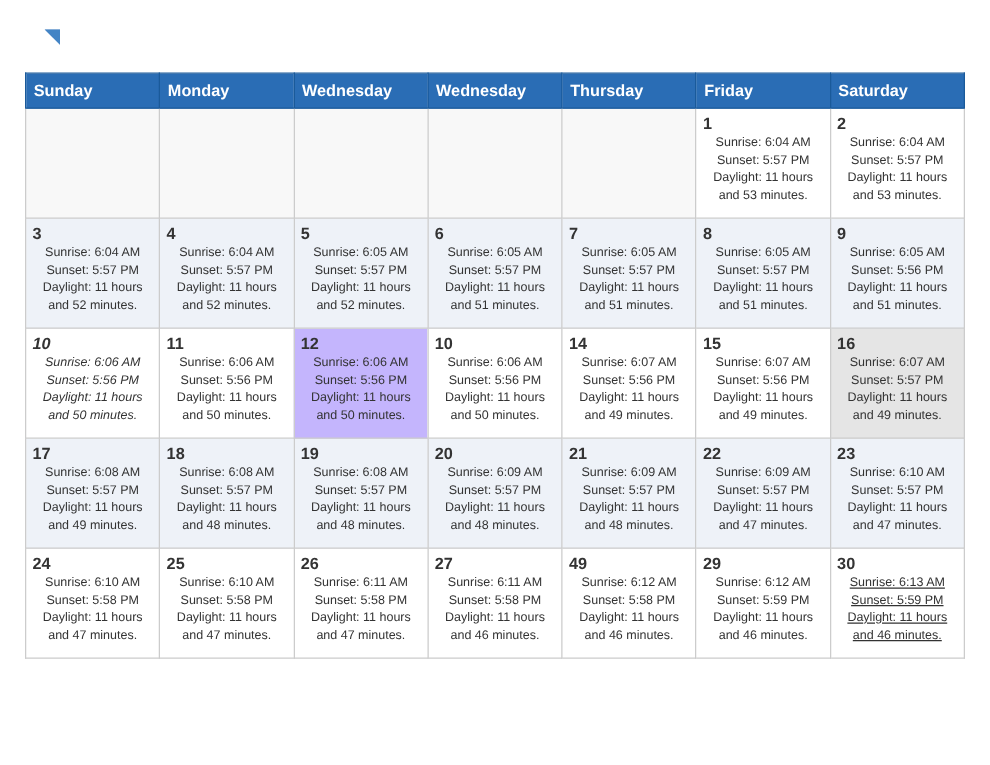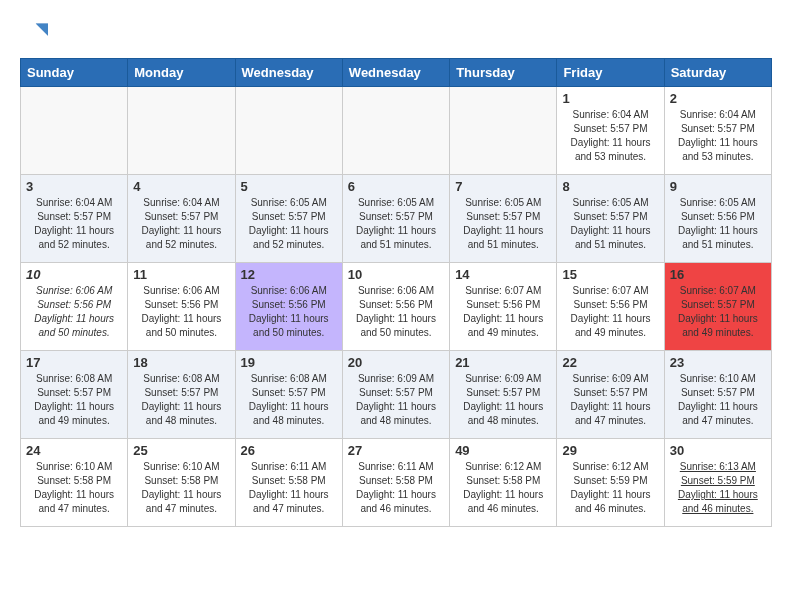--- a/index.html
+++ b/index.html
@@ -230,21 +230,21 @@
 Daylight: 11 hours
 and 49 minutes.</div>
         </td>
         <td style="background: rgb(255, 255, 255);">
           <span class="day-number">15</span>
           <div class="day-info" style="white-space: pre-line;">Sunrise: 6:07 AM
 Sunset: 5:56 PM
 Daylight: 11 hours
 and 49 minutes.</div>
         </td>
-        <td style="background: #ef4444;">
+        <td style="background: #e5e5e5;">
           <span class="day-number">16</span>
           <div class="day-info" style="white-space: pre-line;">Sunrise: 6:07 AM
 Sunset: 5:57 PM
 Daylight: 11 hours
 and 49 minutes.</div>
         </td>
       </tr>
       <tr>
         <td style="background: rgb(238, 242, 248);">
           <span class="day-number">17</span>

